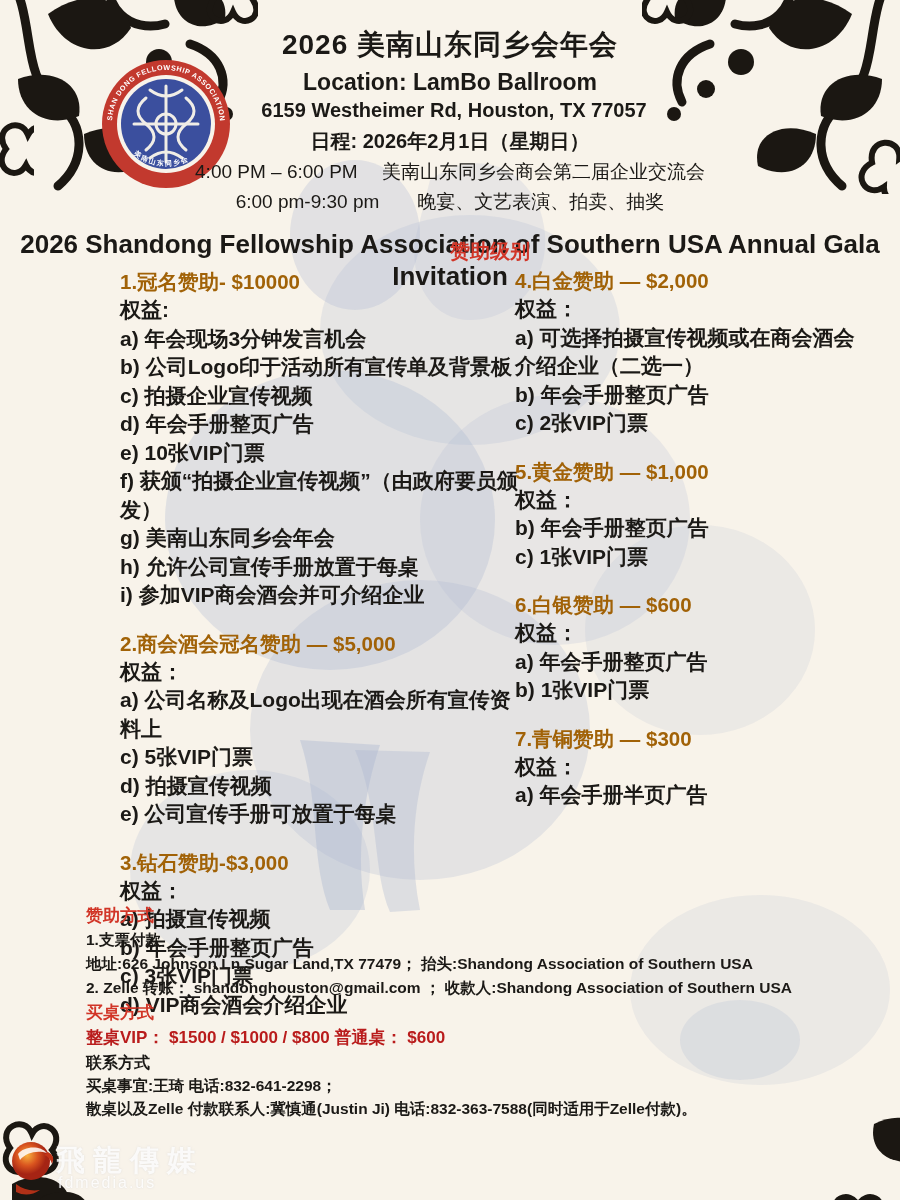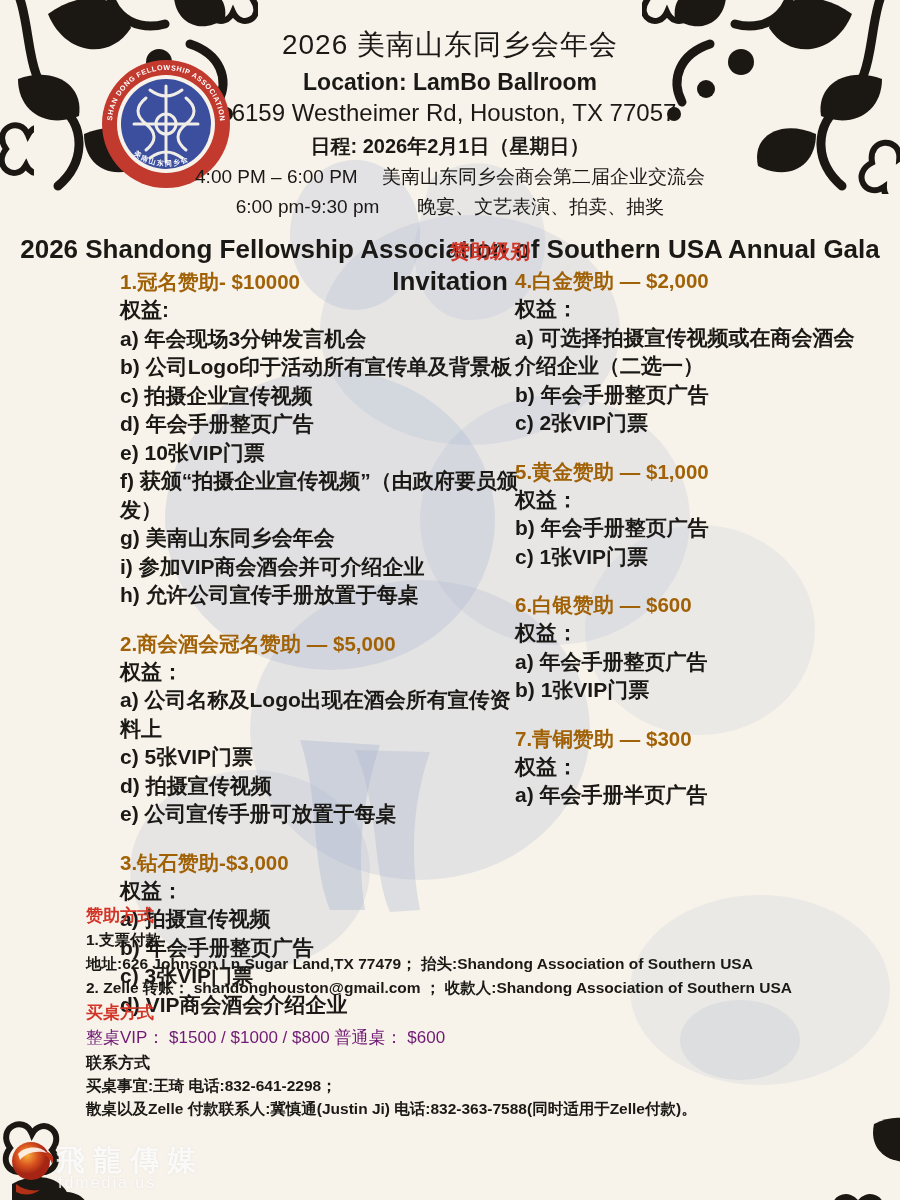--- a/index.html
+++ b/index.html
@@ -9,38 +9,38 @@
     font-family:"Liberation Sans","DejaVu Sans",sans-serif;
     color:#1b1916;
   }
   .abs{position:absolute;}
   .pre{white-space:pre-wrap;}
   
   .deco{position:absolute;z-index:1;pointer-events:none;}
   #bg-art{position:absolute;left:0;top:0;z-index:0;pointer-events:none;}
   
   #header{left:0;top:26px;width:900px;text-align:center;z-index:2;}
-  .title-zh{font-size:28px;font-weight:400;letter-spacing:1px;}
+  .title-zh{font-size:28px;font-weight:700;letter-spacing:1px;}
   .location-line{font-size:23px;font-weight:700;margin-top:5px;}
-  .address-line{font-size:24px;font-weight:400;margin-top:3px;margin-left:8px;}
+  .address-line{font-size:20px;font-weight:700;margin-top:3px;margin-left:8px;}
   .date-line{font-size:20px;font-weight:600;margin-top:6px;}
   .sched-line{font-size:19px;font-weight:500;margin-top:4px;}
   .title-en{font-size:26px;font-weight:700;margin-top:13px;line-height:32px;}
   
   #col-left{left:120px;top:238px;width:410px;z-index:2;}
   #col-right{left:515px;top:266px;width:345px;z-index:2;}
   .section-label{font-size:20px;font-weight:700;line-height:26px;color:#d13527;margin-bottom:3px;text-align:right;}
   .level{margin-bottom:19px;}
   .level-heading{font-size:20.5px;font-weight:700;line-height:29px;color:#a16207;}
   .benefits-label,.benefit-item{font-size:21px;font-weight:700;line-height:28.5px;}
   
   #payment{left:86px;top:903px;width:790px;z-index:2;}
   .pay-heading{font-size:17px;font-weight:700;line-height:25px;color:#d13527;}
   .pay-line{font-size:15.5px;font-weight:700;line-height:24px;}
-  .price-line{font-size:17px;font-weight:400;line-height:26px;color:#701a75;}
+  .price-line{font-size:17px;font-weight:700;line-height:26px;color:#b91c1c;}
   #contact{left:86px;top:1051px;width:790px;z-index:2;}
   .contact-heading{font-size:16px;font-weight:700;line-height:23px;}
   .contact-line{font-size:15.5px;font-weight:700;line-height:23px;}
   
   #assoc-logo{left:98px;top:56px;z-index:2;}
   
   .wm-zh{left:56px;top:1141px;font-size:29px;font-weight:700;letter-spacing:8px;
          color:rgba(255,255,255,0.82);z-index:3;text-shadow:0 0 2px rgba(180,180,185,0.35);}
   .wm-domain{left:58px;top:1174px;font-size:16px;font-weight:400;letter-spacing:2px;
          color:rgba(255,255,255,0.85);z-index:3;text-shadow:0 0 2px rgba(180,180,185,0.35);}
@@ -171,22 +171,22 @@
 <section class="level">
       <div class="level-heading">1.冠名赞助- $10000</div>
       <div class="benefits-label">权益:</div>
       <div class="benefit-item">a) 年会现场3分钟发言机会</div>
       <div class="benefit-item">b) 公司Logo印于活动所有宣传单及背景板</div>
       <div class="benefit-item">c) 拍摄企业宣传视频</div>
       <div class="benefit-item">d) 年会手册整页广告</div>
       <div class="benefit-item">e) 10张VIP门票</div>
       <div class="benefit-item">f) 获颁“拍摄企业宣传视频”（由政府要员颁发）</div>
       <div class="benefit-item">g) 美南山东同乡会年会</div>
+      <div class="benefit-item">h) 允许公司宣传手册放置于每桌</div>
       <div class="benefit-item">i) 参加VIP商会酒会并可介绍企业</div>
-      <div class="benefit-item">h) 允许公司宣传手册放置于每桌</div>
     </section>
     <section class="level">
       <div class="level-heading">2.商会酒会冠名赞助 — $5,000</div>
       <div class="benefits-label">权益：</div>
       <div class="benefit-item">a) 公司名称及Logo出现在酒会所有宣传资料上</div>
       <div class="benefit-item">c) 5张VIP门票</div>
       <div class="benefit-item">d) 拍摄宣传视频</div>
       <div class="benefit-item">e) 公司宣传手册可放置于每桌</div>
     </section>
     <section class="level">

